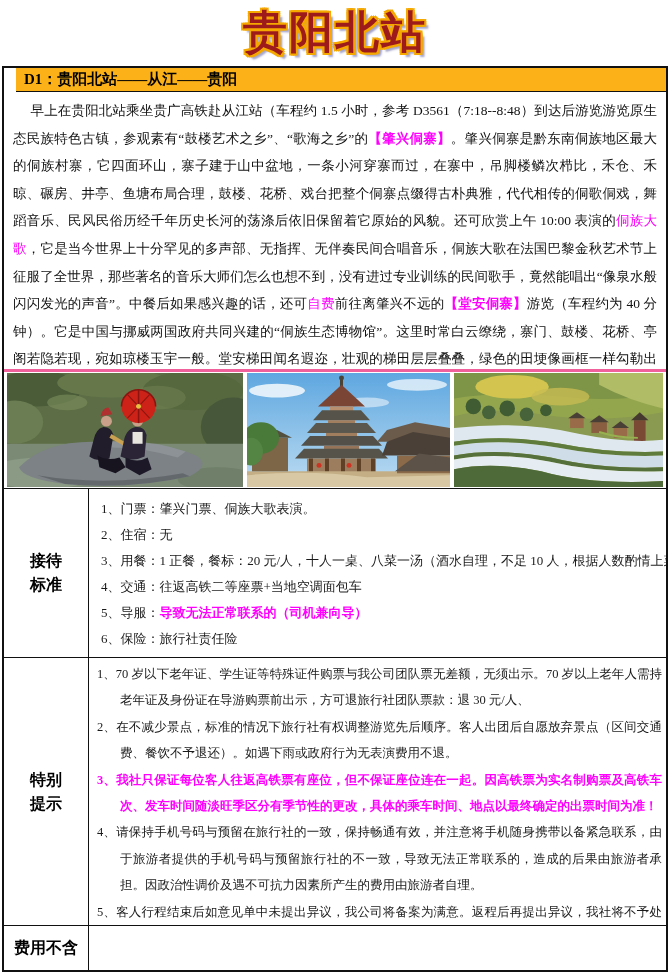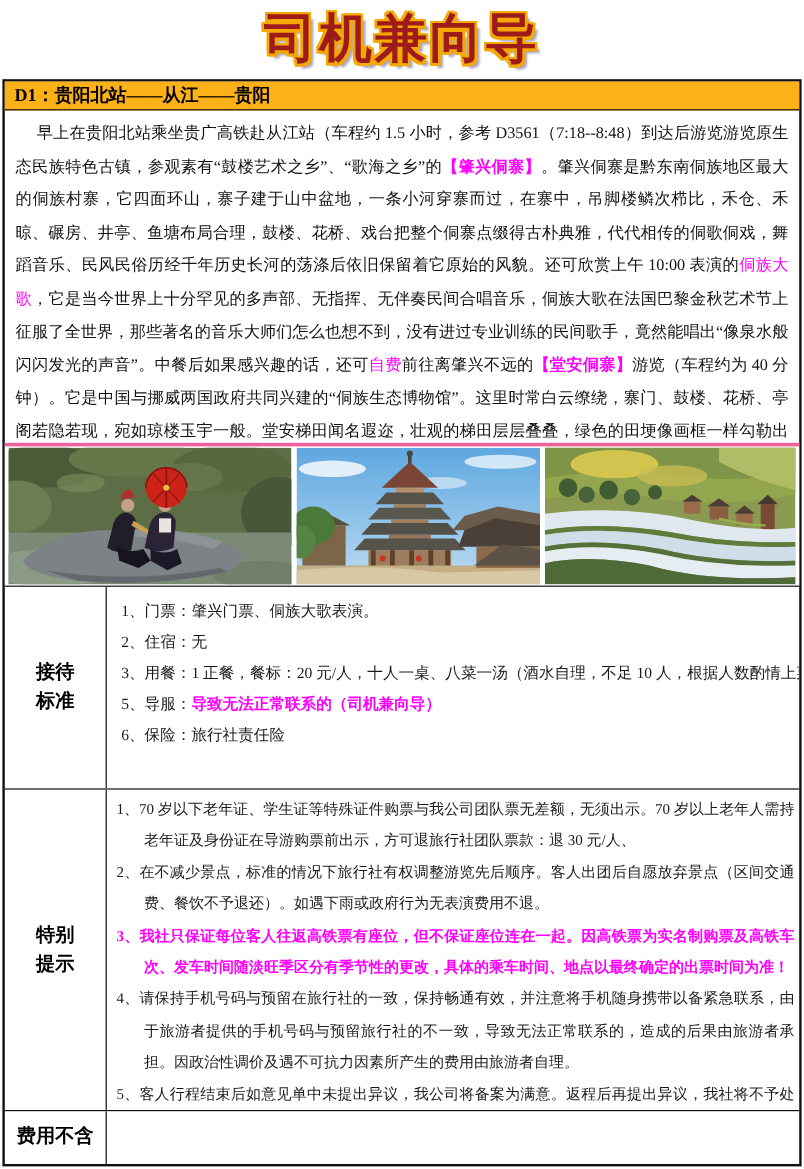--- a/index.html
+++ b/index.html
@@ -27,21 +27,21 @@
       0 -2px 0 var(--title-gold), 0 2px 0 var(--title-gold),
       4px 4px 2px rgba(90,90,160,.55);
   }
   .doc{
     position:absolute;left:2px;right:2px;top:66px;bottom:2px;
     border:2px solid #111;display:flex;flex-direction:column;background:#fff;
   }
   .band{
     height:24px;background:var(--band-yellow);border-bottom:1px solid #111;
     display:flex;align-items:center;font-weight:bold;font-size:15px;color:#000;
-    padding-left:8px;flex:0 0 auto;
+    padding-left:8px;flex:0 0 auto;margin-left:12px;
   }
   .band .route{width:288px;}
   .band .meals{width:178px;}
   .band .lodging{flex:1;}
   .itinerary{
     height:277px;flex:0 0 auto;overflow:hidden;
     padding:5px 9px 0 9px;font-size:13.5px;line-height:27.6px;
     text-align:justify;text-indent:1.3em;color:#111;
   }
   .hl{color:var(--highlight-magenta);}
@@ -72,21 +72,21 @@
   .tip-line{line-height:26.4px;padding-left:23px;text-indent:-23px;text-align:justify;}
   .row-excluded{flex:1;}
   .row-excluded .content-cell{
     display:flex;align-items:center;justify-content:center;
     font-weight:bold;font-size:16px;color:#000;
   }
 </style>
 </head>
 <body>
 
-<div class="page-title">司机兼向导</div>
+<div class="page-title">贵阳北站</div>
 
 <div class="doc">
 
   <div class="band">
     <span class="route">D1：贵阳北站——从江——贵阳</span>
   </div>
 
   <div class="itinerary"><span>早上在贵阳北站乘坐贵广高铁赴从江站（车程约 1.5 小时，参考 D3561（7:18--8:48）到达后游览游览原生态民族特色古镇，参观素有“鼓楼艺术之乡”、“歌海之乡”的</span><span class="hl b">【肇兴侗寨】</span><span>。肇兴侗寨是黔东南侗族地区最大的侗族村寨，它四面环山，寨子建于山中盆地，一条小河穿寨而过，在寨中，吊脚楼鳞次栉比，禾仓、禾晾、碾房、井亭、鱼塘布局合理，鼓楼、花桥、戏台把整个侗寨点缀得古朴典雅，代代相传的侗歌侗戏，舞蹈音乐、民风民俗历经千年历史长河的荡涤后依旧保留着它原始的风貌。还可欣赏上午 10:00 表演的</span><span class="hl">侗族大歌</span><span>，它是当今世界上十分罕见的多声部、无指挥、无伴奏民间合唱音乐，侗族大歌在法国巴黎金秋艺术节上征服了全世界，那些著名的音乐大师们怎么也想不到，没有进过专业训练的民间歌手，竟然能唱出“像泉水般闪闪发光的声音”。中餐后如果感兴趣的话，还可</span><span class="hl">自费</span><span>前往离肇兴不远的</span><span class="hl b">【堂安侗寨】</span><span>游览（车程约为 40 分钟）。它是中国与挪威两国政府共同兴建的“侗族生态博物馆”。这里时常白云缭绕，寨门、鼓楼、花桥、亭阁若隐若现，宛如琼楼玉宇一般。堂安梯田闻名遐迩，壮观的梯田层层叠叠，绿色的田埂像画框一样勾勒出梯田的轮廓，如诗如画。后乘车返回贵阳（参考 D2814（19:08--20:45）或者 D3568（19:30--21:16 分），结束愉快的行程。</span></div>
 
   <div class="photo-strip">
@@ -202,20 +202,21 @@
 
   </div>
 
   <div class="trow row-reception">
     <div class="label-cell">接待
 标准</div>
     <div class="content-cell">
         <div class="std-line"><span>1、门票：肇兴门票、侗族大歌表演。</span></div>
         <div class="std-line"><span>2、住宿：无</span></div>
         <div class="std-line"><span>3、用餐：1 正餐，餐标：20 元/人，十人一桌、八菜一汤（酒水自理，不足 10 人，根据人数酌情上菜）</span></div>
+        <div class="std-line"><span>4、交通：往返高铁二等座票+当地空调面包车</span></div>
         <div class="std-line"><span>5、导服：</span><span class="hl b">导致无法正常联系的（司机兼向导）</span></div>
         <div class="std-line"><span>6、保险：旅行社责任险</span></div>
       </div>
   </div>
 
   <div class="trow row-tips">
     <div class="label-cell">特别
 提示</div>
     <div class="content-cell">
         <div class="tip-line"><span>1、70 岁以下老年证、学生证等特殊证件购票与我公司团队票无差额，无须出示。70 岁以上老年人需持老年证及身份证在导游购票前出示，方可退旅行社团队票款：退 30 元/人、</span></div>

